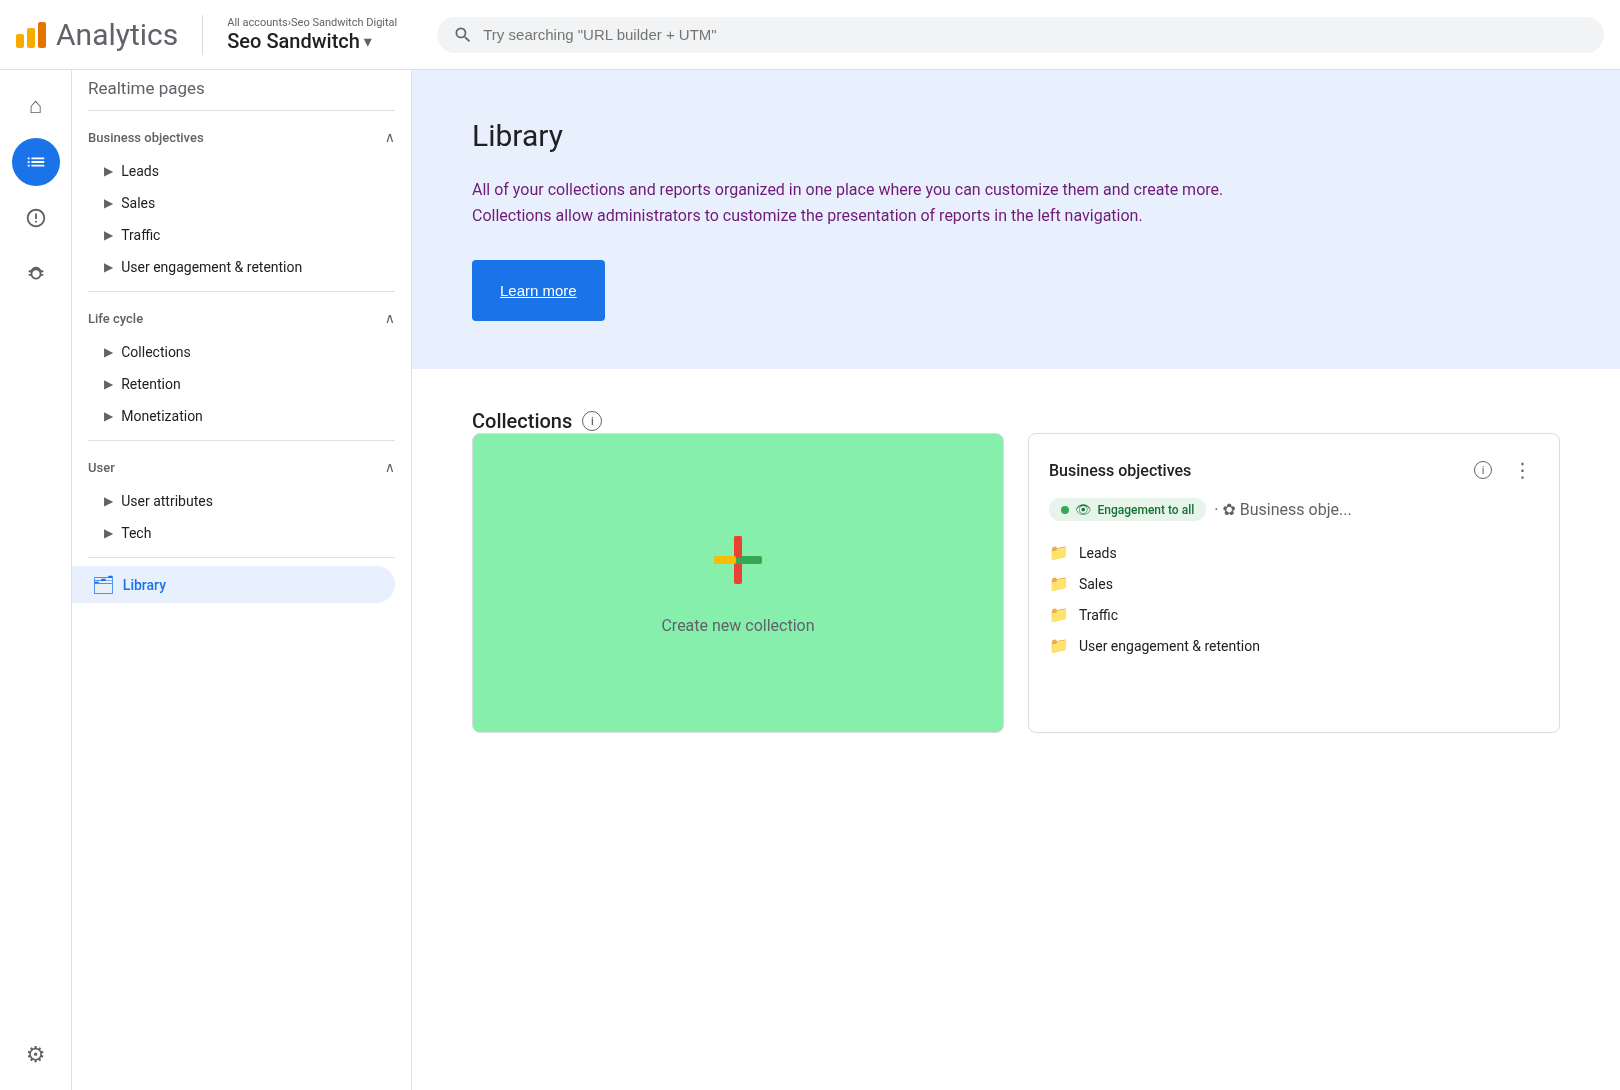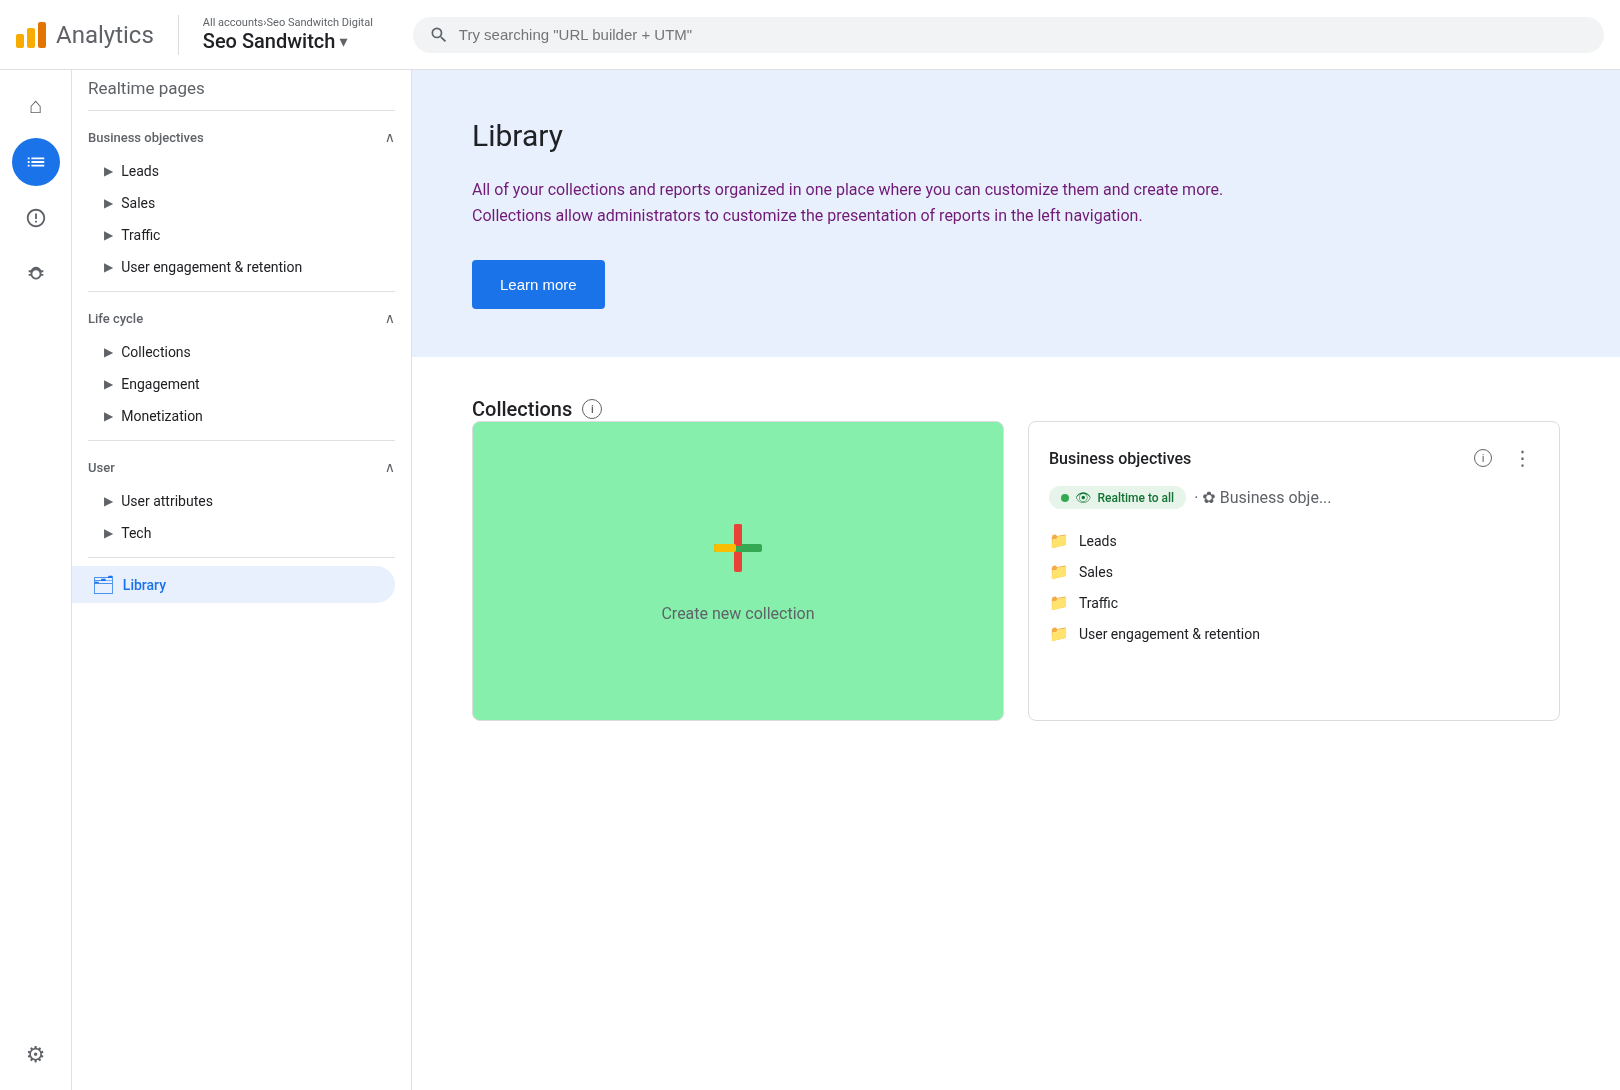--- a/index.html
+++ b/index.html
@@ -6,21 +6,21 @@
     body { font-family: 'Google Sans', Roboto, Arial, sans-serif; font-size: 14px; color: #202124; background: #fff; display: flex; flex-direction: column; height: 1090px; width: 1620px; overflow: hidden; }
 
     
     .topbar { display: flex; align-items: center; height: 70px; border-bottom: 1px solid #e0e0e0; padding: 0 16px; gap: 16px; flex-shrink: 0; }
     .topbar-logo { display: flex; align-items: center; gap: 10px; }
     .logo-bars { display: flex; align-items: flex-end; gap: 3px; }
     .bar { border-radius: 2px; }
     .bar1 { width: 8px; height: 14px; background: #f9ab00; }
     .bar2 { width: 8px; height: 20px; background: #f9ab00; }
     .bar3 { width: 8px; height: 26px; background: #e37400; }
-    .topbar-title { font-size: 24px; font-weight: 400; color: #5f6368; }
+    .topbar-title { font-size: 30px; font-weight: 400; color: #5f6368; }
     .topbar-divider { width: 1px; height: 40px; background: #dadce0; margin: 0 8px; }
     .account-nav { display: flex; flex-direction: column; justify-content: center; }
     .account-breadcrumb { font-size: 11px; color: #5f6368; display: flex; align-items: center; gap: 0; }
     .account-name { font-size: 20px; font-weight: 500; color: #202124; display: flex; align-items: center; gap: 4px; cursor: pointer; }
     .chevron-down { font-size: 16px; color: #5f6368; }
     .search-bar { flex: 1; display: flex; align-items: center; background: #f1f3f4; border-radius: 24px; padding: 8px 16px; gap: 10px; margin-left: 24px; }
     .search-bar input { border: none; background: transparent; font-size: 15px; color: #5f6368; outline: none; width: 100%; }
     .search-icon-svg { color: #5f6368; flex-shrink: 0; }
 
     
@@ -40,21 +40,21 @@
     .nav-link { display: flex; align-items: center; gap: 8px; padding: 8px 16px 8px 32px; font-size: 14px; color: #202124; cursor: pointer; border-radius: 0 24px 24px 0; margin-right: 16px; }
     .nav-link .caret { font-size: 12px; color: #5f6368; }
     .nav-divider { height: 1px; background: #e0e0e0; margin: 8px 16px; }
     .nav-link.active { background: #e8f0fe; color: #1a73e8; font-weight: 500; }
 
     
     .content { flex: 1; overflow-y: auto; display: flex; flex-direction: column; }
     .library-banner { background: #e8f0fe; padding: 48px 60px; }
     .library-banner h1 { font-size: 30px; font-weight: 400; color: #202124; margin-bottom: 24px; }
     .library-banner p { font-size: 16px; color: #701a75; line-height: 1.6; max-width: 820px; margin-bottom: 32px; }
-    .learn-more-btn { background: #1a73e8; color: #fff; border: none; border-radius: 4px; padding: 16px 28px; font-size: 15px; cursor: pointer; font-weight: 500; }
+    .learn-more-btn { background: #1a73e8; color: #fff; border: none; border-radius: 4px; padding: 22px 28px; font-size: 15px; cursor: pointer; font-weight: 500; text-decoration: underline; }
 
     .collections-area { padding: 40px 60px; }
     .collections-header { display: flex; align-items: center; gap: 10px; font-size: 20px; font-weight: 500; color: #202124; }
     .collections-grid { display: grid; grid-template-columns: 1fr 1fr; gap: 24px; }
     .collection-card { border: 1px solid #dadce0; border-radius: 8px; min-height: 300px; display: flex; flex-direction: column; align-items: center; justify-content: center; cursor: pointer; }
     .collection-card.create { background: #86efac; }
     .plus-icon { font-size: 48px; font-weight: 300; margin-bottom: 16px; }
     .create-label { font-size: 16px; color: #5f6368; }
 
     .collection-card.filled { align-items: flex-start; justify-content: flex-start; padding: 20px; }
@@ -160,21 +160,21 @@
     <div class="section-header">
       <span>Life cycle</span>
       <span class="chevron">∧</span>
     </div>
     <div class="nav-link">
       <span class="caret">▶</span>
       <span>Collections</span>
     </div>
     <div class="nav-link">
       <span class="caret">▶</span>
-      <span>Engagement</span>
+      <span>Retention</span>
     </div>
     <div class="nav-link">
       <span class="caret">▶</span>
       <span>Monetization</span>
     </div>
 
     <div class="nav-divider"></div>
 
     <div class="section-header">
       <span>User</span>
@@ -233,21 +233,21 @@
               </div>
               <div class="card-action-btn">
                 <span style="font-size:20px;color:#5f6368;letter-spacing:1px;">⋮</span>
               </div>
             </div>
           </div>
           <div class="card-badges">
             <div class="badge">
               <span class="badge-dot"></span>
               <span style="font-size:13px;">👁</span>
-              <span>Realtime to all</span>
+              <span>Engagement to all</span>
             </div>
             <span class="card-sub">· ✿ Business obje...</span>
           </div>
           <div class="card-list">
             <div class="card-list-item">
               <span class="folder-icon">📁</span>
               <span>Leads</span>
             </div>
             <div class="card-list-item">
               <span class="folder-icon">📁</span>

